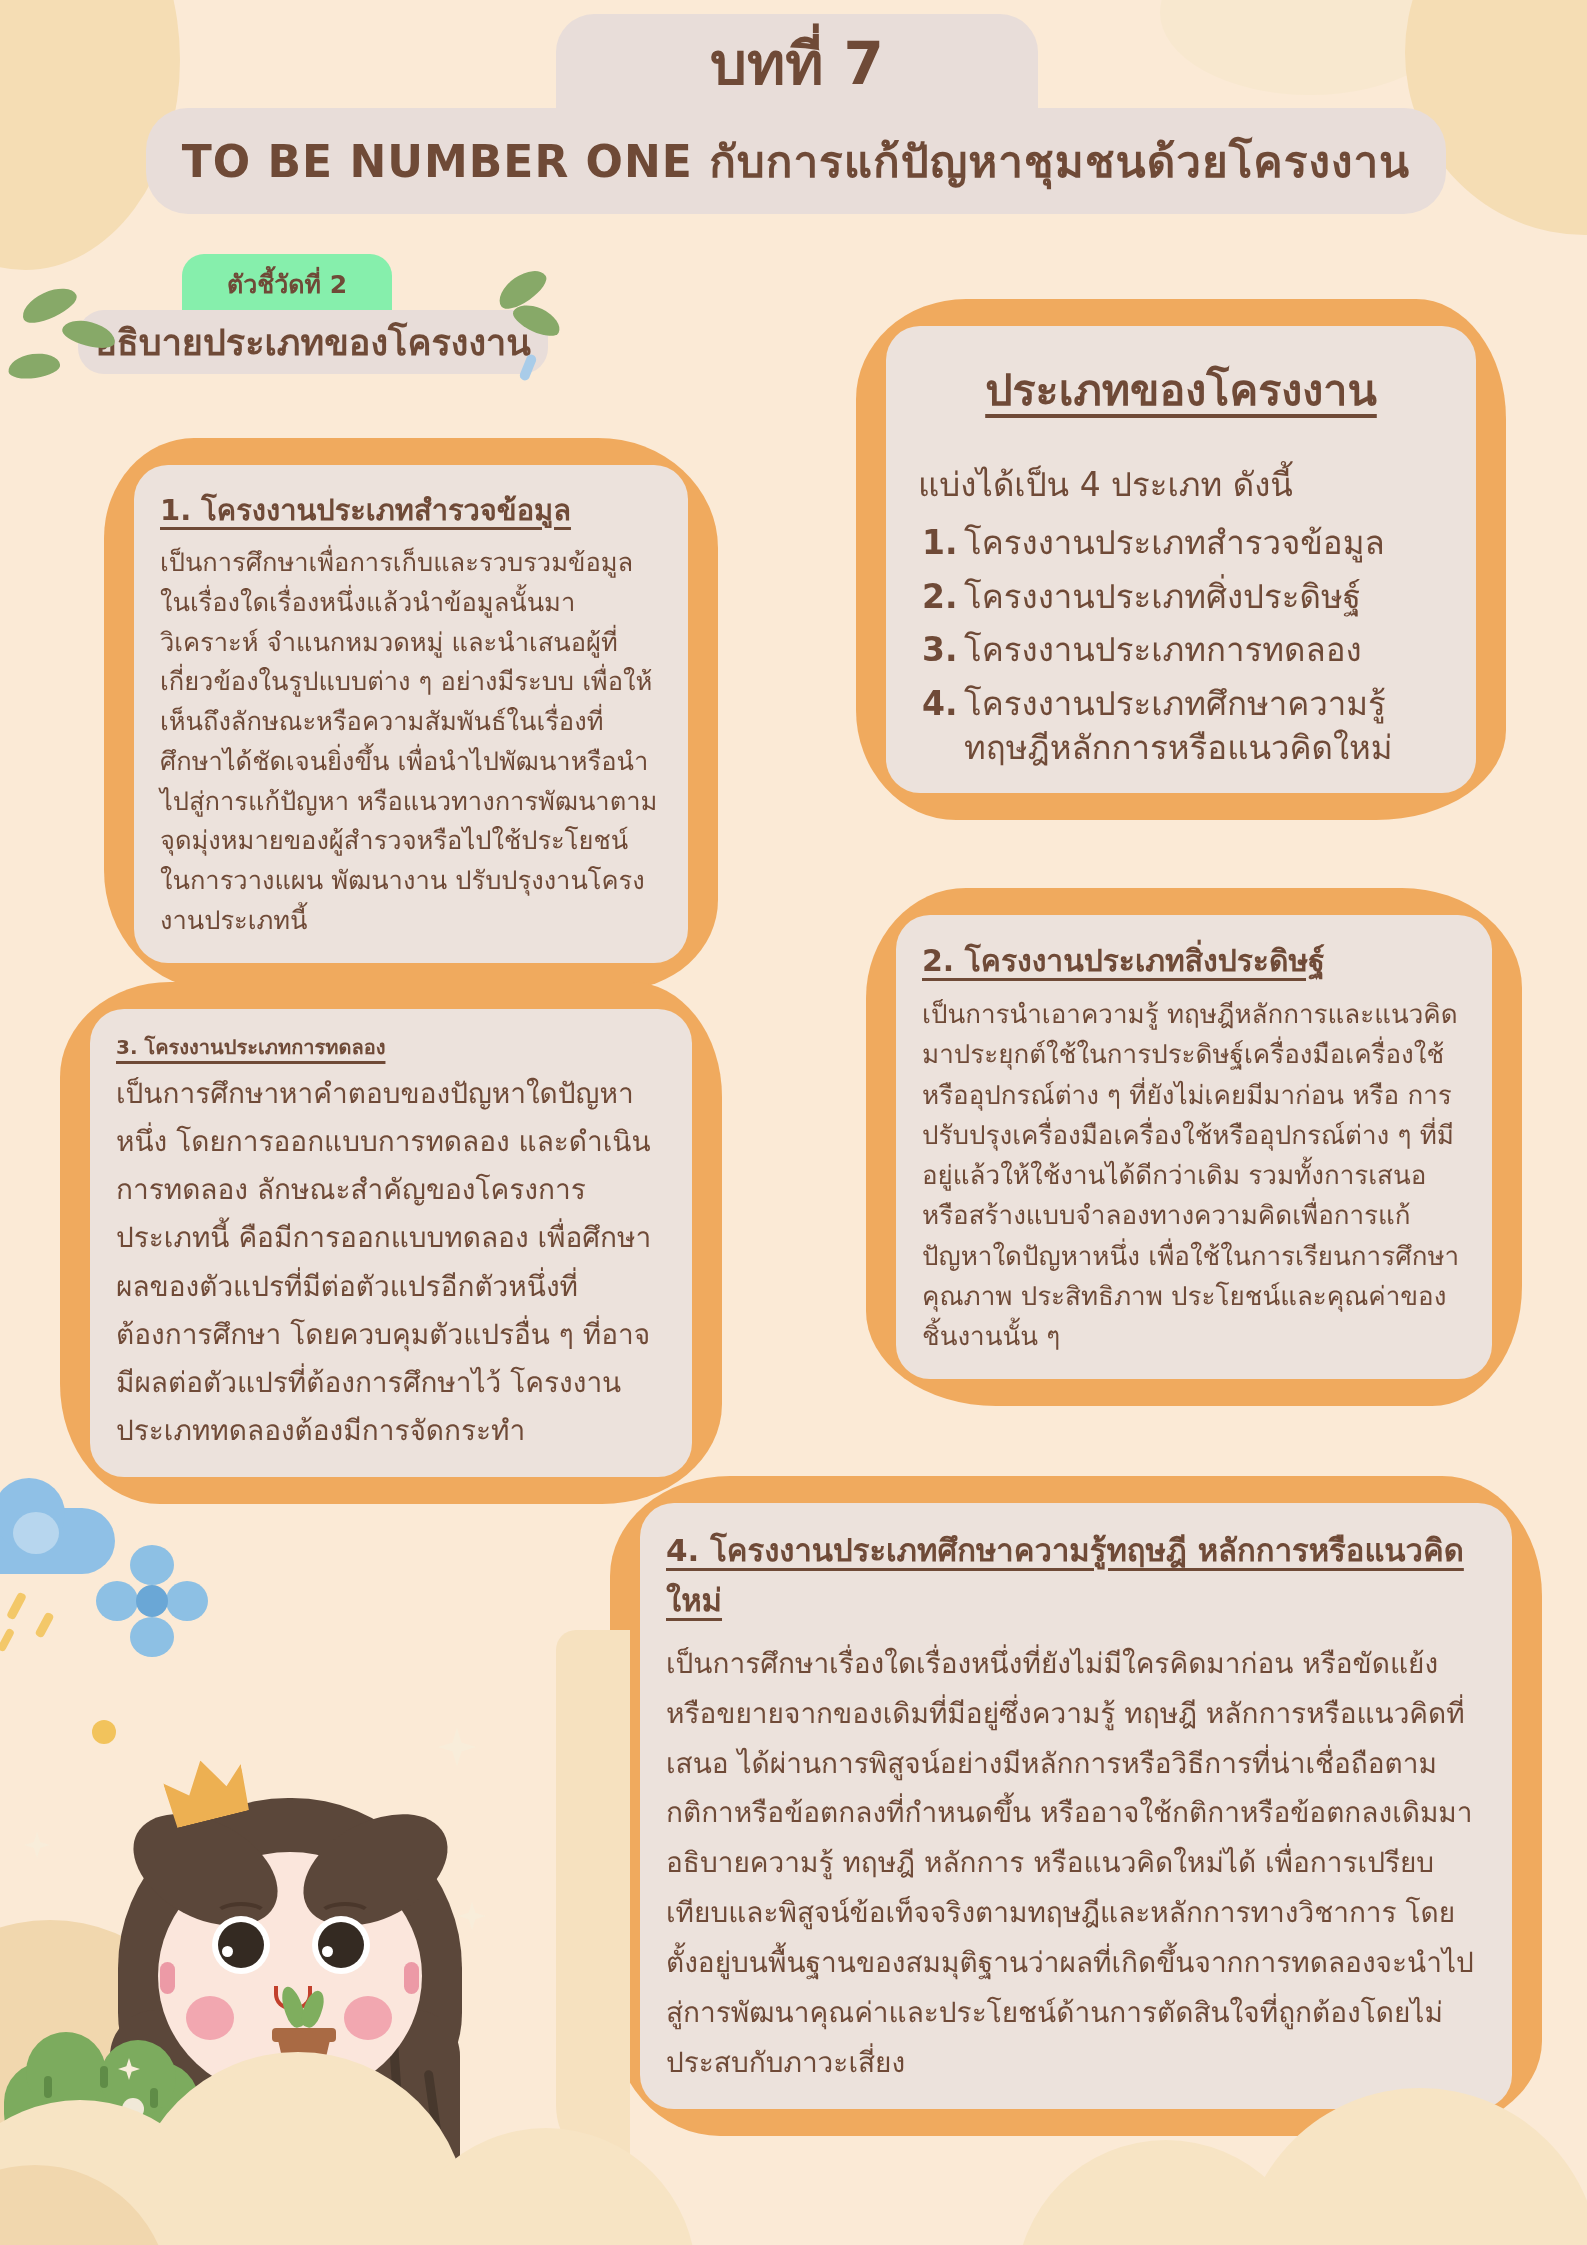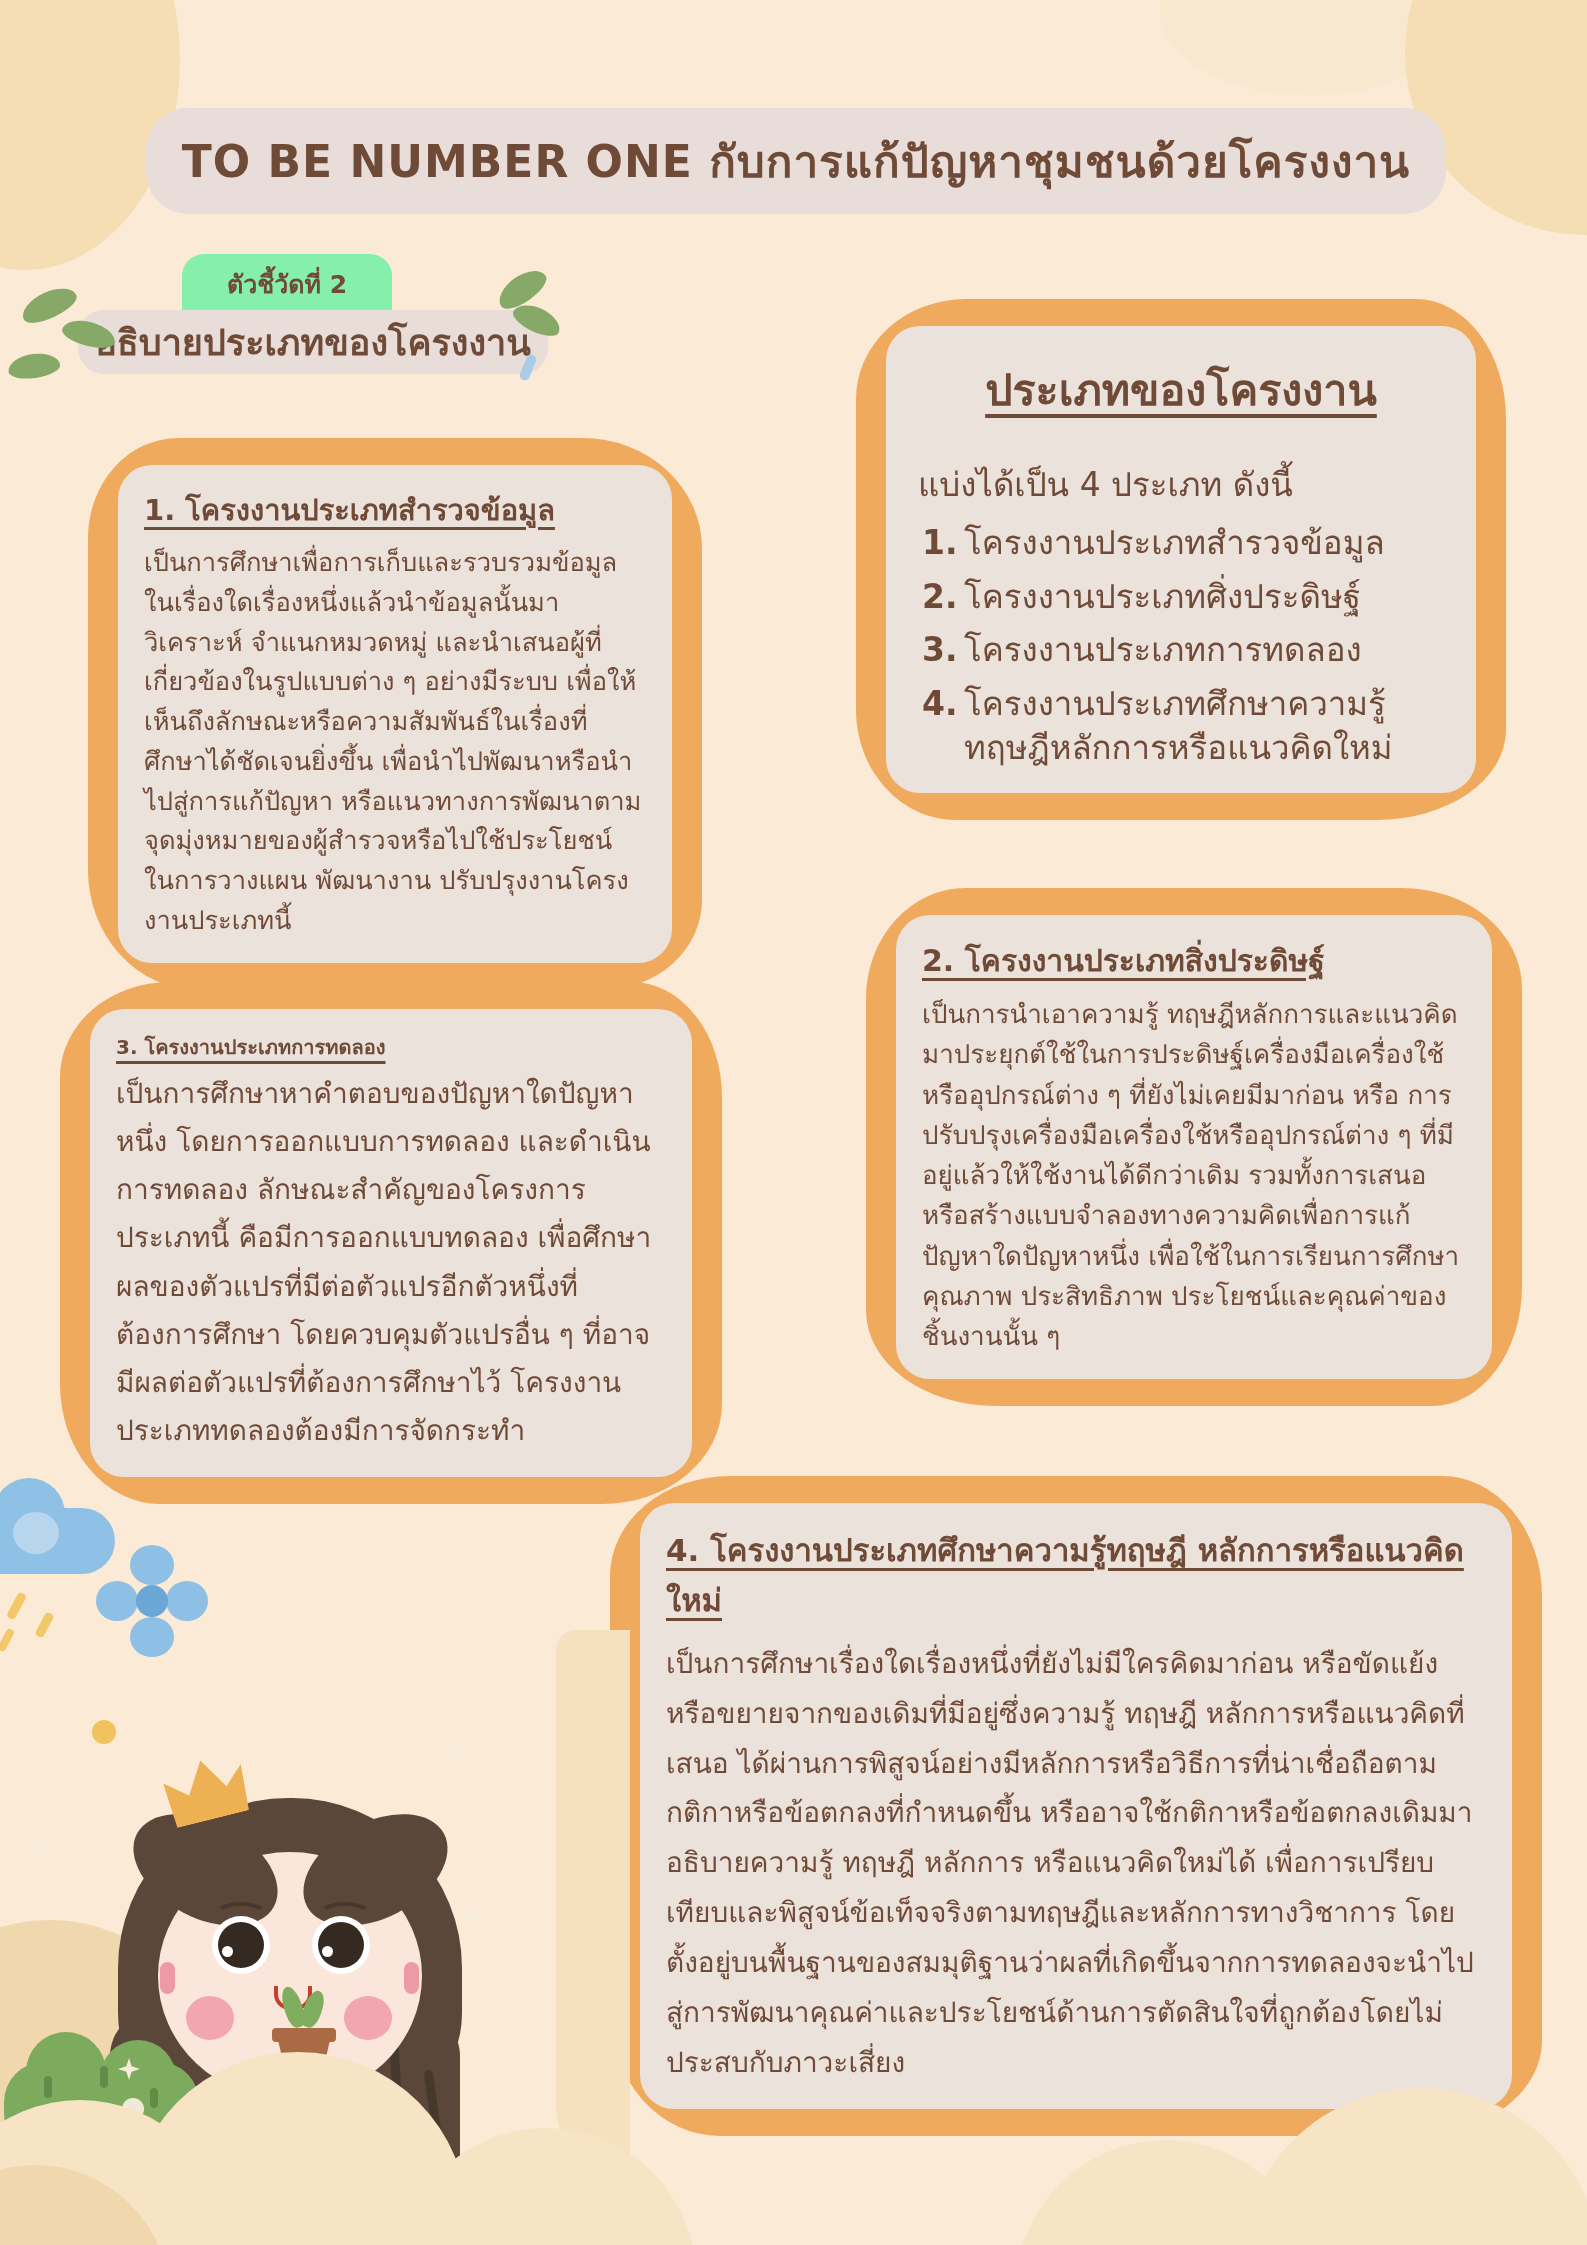--- a/index.html
+++ b/index.html
@@ -44,21 +44,21 @@
   .panel{background:#ece2dc;border-radius:34px;padding:22px 26px;box-sizing:border-box;}
   .card-title{font-weight:bold;text-decoration:underline;text-decoration-thickness:3px;text-underline-offset:7px;}
   .card-body{white-space:pre-line;}
   #types-blob{left:856px;top:299px;width:650px;border-radius:110px 90px 130px 100px/100px 120px 90px 110px;}
   #types-panel{min-height:400px;}
   .types-heading{font-size:43px;font-weight:bold;text-decoration:underline;text-decoration-thickness:4px;text-underline-offset:9px;text-align:center;margin:8px 0 34px 0;}
   .types-intro{font-size:33px;margin:0 0 10px 6px;}
   .types-list{display:flex;flex-direction:column;gap:9px;margin-left:10px;}
   .types-item{display:flex;font-size:33px;line-height:1.35;}
   .types-item .num{width:42px;flex:none;font-weight:bold;}
-  #card1-blob{left:88px;top:438px;width:614px;border-radius:90px 120px 100px 110px/100px 110px 90px 120px;}
+  #card1-blob{left:104px;top:438px;width:614px;border-radius:90px 120px 100px 110px/100px 110px 90px 120px;}
   #card1-panel{min-height:396px;}
   #card1-panel .card-title{font-size:29px;}
   #card1-panel .card-body{font-size:25.5px;line-height:1.56;margin-top:10px;}
   #card3-blob{left:60px;top:982px;width:662px;border-radius:110px 90px 120px 100px/95px 115px 100px 120px;}
   #card3-panel{min-height:428px;}
   #card3-panel .card-title{font-size:20px;}
   #card3-panel .card-body{font-size:28px;line-height:1.72;margin-top:7px;}
   #card2-blob{left:866px;top:888px;width:656px;border-radius:100px 120px 90px 130px/110px 100px 120px 95px;}
   #card2-panel{min-height:428px;}
   #card2-panel .card-title{font-size:30px;}
@@ -80,20 +80,23 @@
 </style>
 </head>
 <body>
 
 <div class="canvas">
 
   <div class="abs blob-tan" style="left:-130px;top:-150px;width:310px;height:420px;"></div>
   <div class="abs blob-cream" style="left:1160px;top:-70px;width:300px;height:165px;"></div>
   <div class="abs blob-tan" style="left:1405px;top:-130px;width:360px;height:365px;"></div>
 
+  <div class="abs chapter-badge">
+    <span>บทที่ 7</span>
+  </div>
   <div class="abs title-bar">
     <span>TO BE NUMBER ONE กับการแก้ปัญหาชุมชนด้วยโครงงาน</span>
   </div>
   <div class="abs ind-badge1">
     <span>ตัวชี้วัดที่ 2</span>
   </div>
   <div class="abs ind-badge2">
     <span>อธิบายประเภทของโครงงาน</span>
   </div>
 

